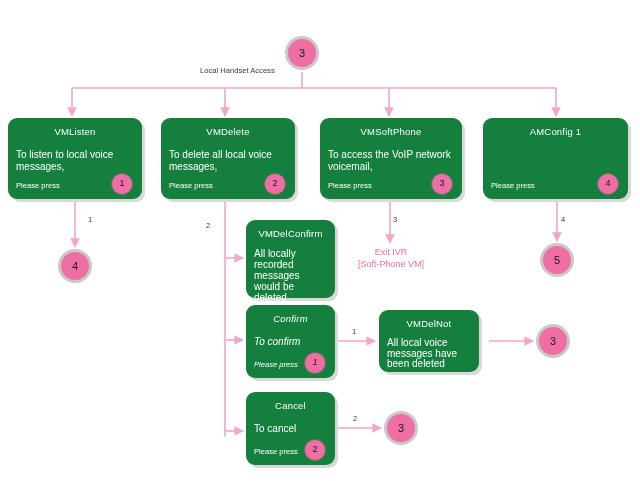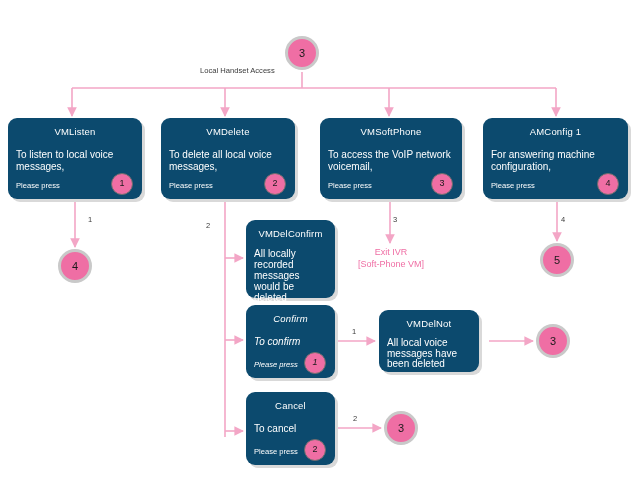--- a/index.html
+++ b/index.html
@@ -2,21 +2,21 @@
 <html><head>
 <meta charset="utf-8">
 <style>
   html,body{margin:0;padding:0;background:#ffffff;}
   body{width:640px;height:481px;position:relative;overflow:hidden;
        font-family:"Liberation Sans","DejaVu Sans",sans-serif;}
   #canvas{position:absolute;left:0;top:0;width:640px;height:481px;}
   svg.edges{position:absolute;left:0;top:0;width:640px;height:481px;pointer-events:none;}
 
   
-  .node{position:absolute;background:#0c4a6e;border-radius:9px;
+  .node{position:absolute;background:#15803d;border-radius:9px;
         box-shadow:3px 3px 0 0 #d9d9d9;box-sizing:border-box;color:#ffffff;}
   .node .title{position:absolute;left:0;right:0;top:8px;text-align:center;
         font-size:9.5px;color:#ffffff;letter-spacing:.2px;}
   .node .body{position:absolute;left:8px;right:8px;top:31px;font-size:10px;
         line-height:11.5px;color:#ffffff;}
   .node .press{position:absolute;left:8px;bottom:9px;font-size:7.6px;color:#ffffff;}
 
   
   .badge{position:absolute;right:9px;bottom:4px;width:22px;height:22px;border-radius:50%;
          background:#ef6ea4;border:1.5px solid #6e6e6e;box-sizing:border-box;
@@ -93,21 +93,20 @@
 
   <div class="node" style="left:320px;top:118px;width:142px;height:81px;">
     <div class="title">VMSoftPhone</div>
     <div class="body">To access the VoIP network voicemail,</div>
     <div class="press">Please press</div>
     <div class="badge">3</div>
   </div>
 
   <div class="node" style="left:483px;top:118px;width:145px;height:81px;">
     <div class="title">AMConfig 1</div>
-    <div class="body">For answering machine configuration,</div>
     <div class="press">Please press</div>
     <div class="badge">4</div>
   </div>
 
   <div class="node" style="left:246px;top:220px;width:89px;height:78px;">
     <div class="title">VMDelConfirm</div>
     <div class="body" style="top:28px;line-height:11px;">All locally recorded messages would be deleted</div>
   </div>
 
   <div class="node" style="left:246px;top:305px;width:89px;height:73px;font-style:italic;">

